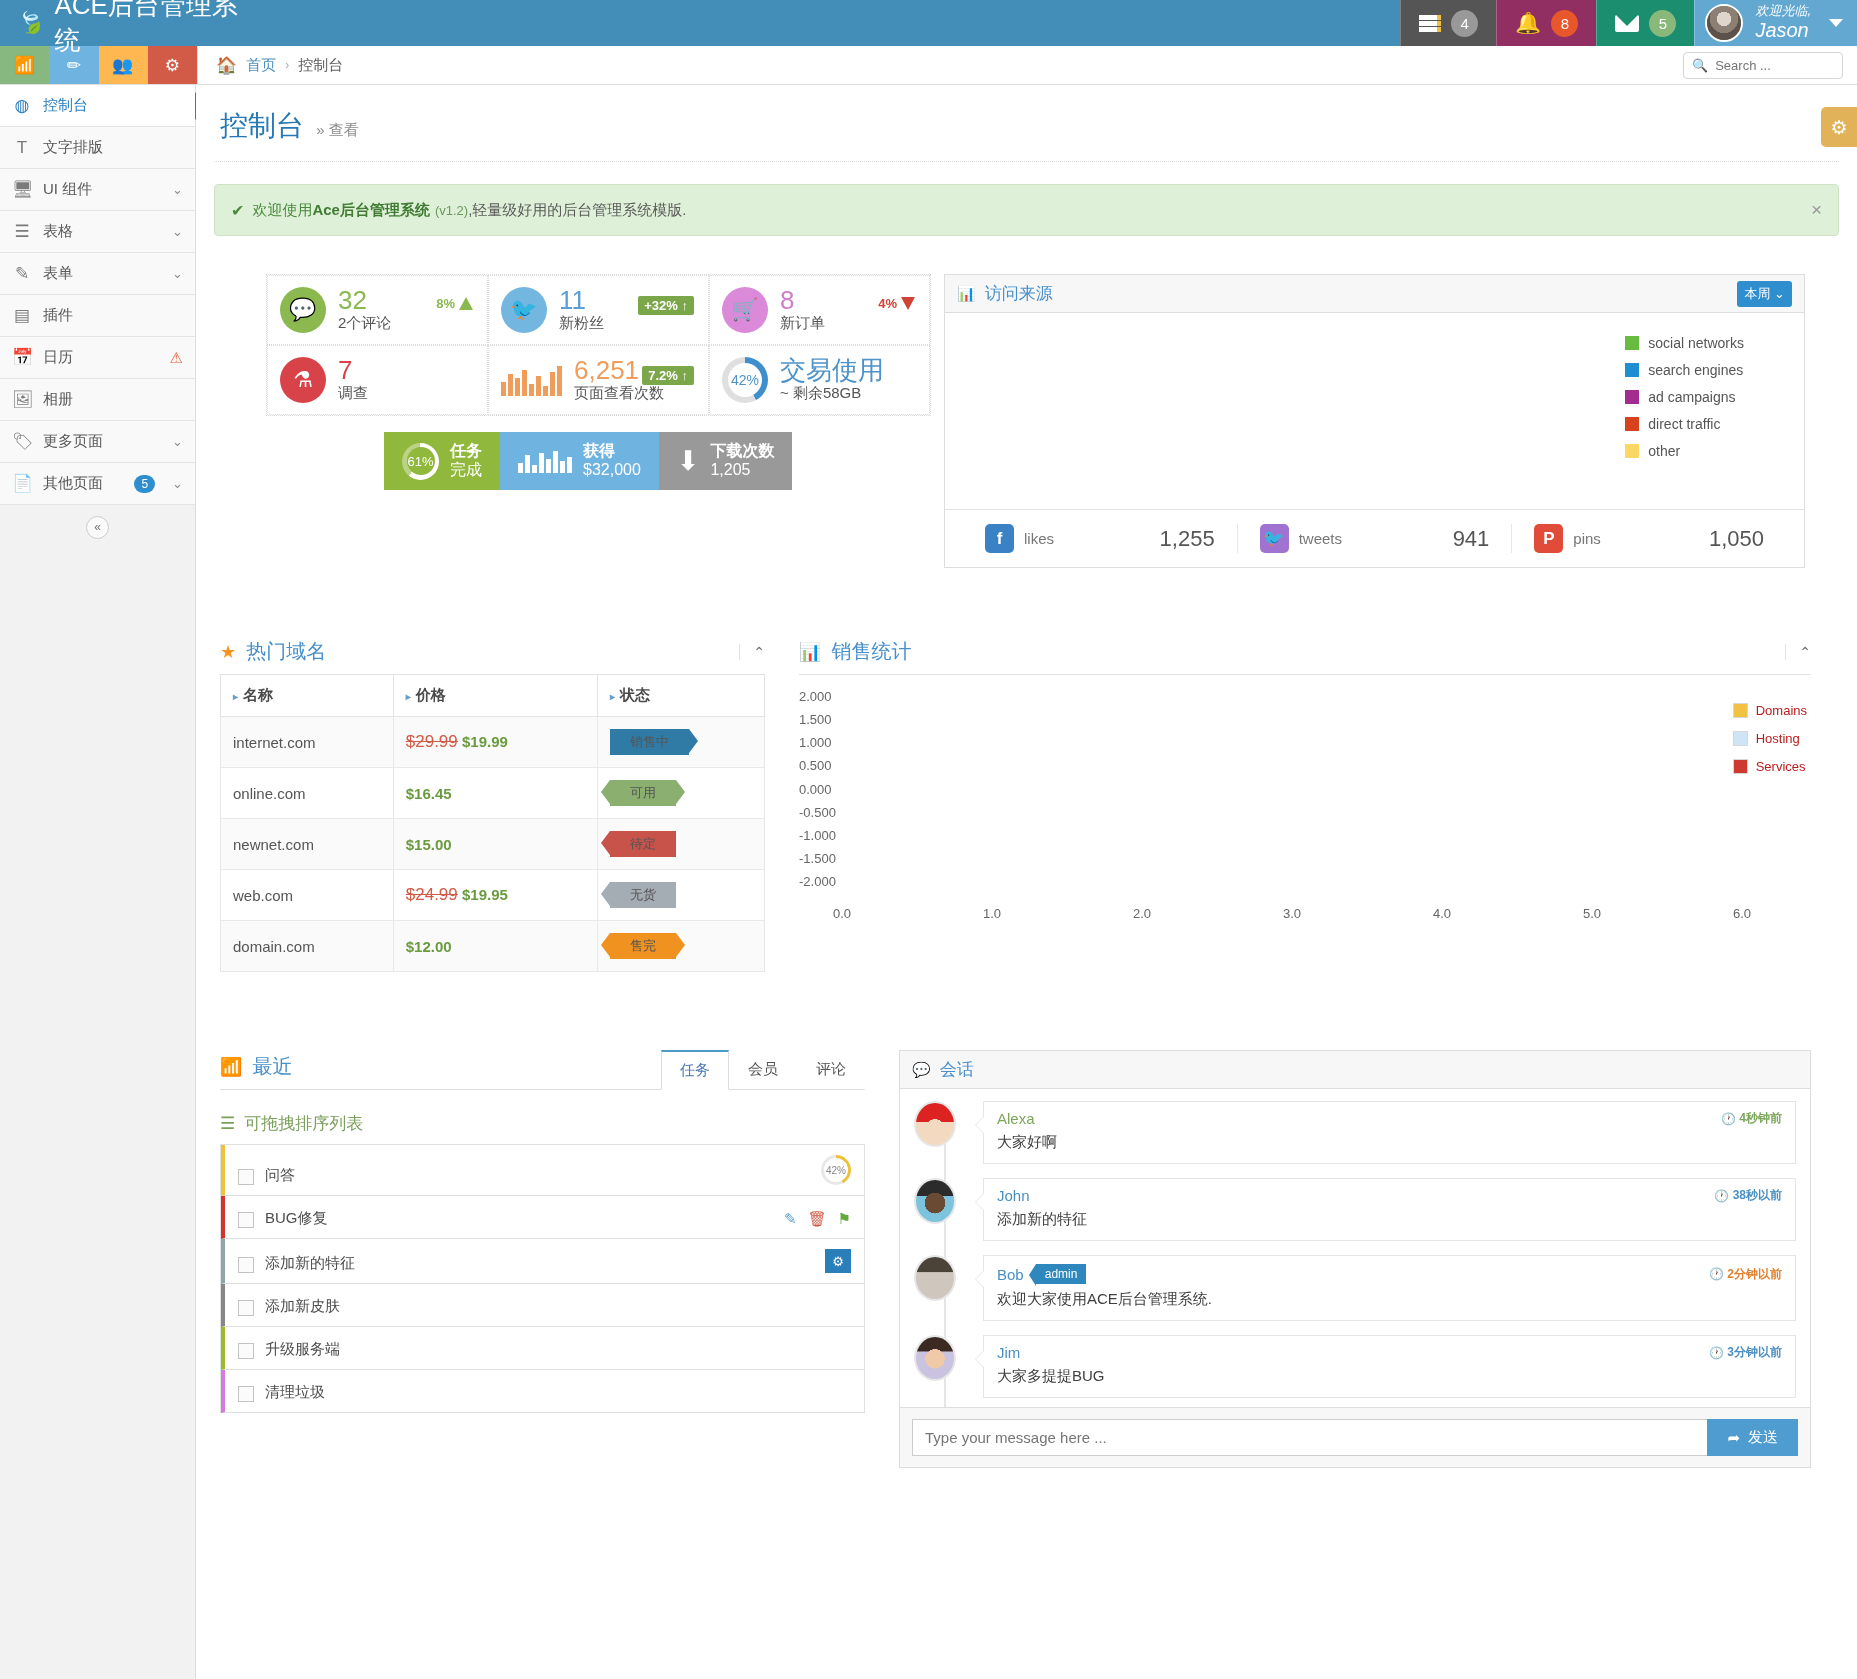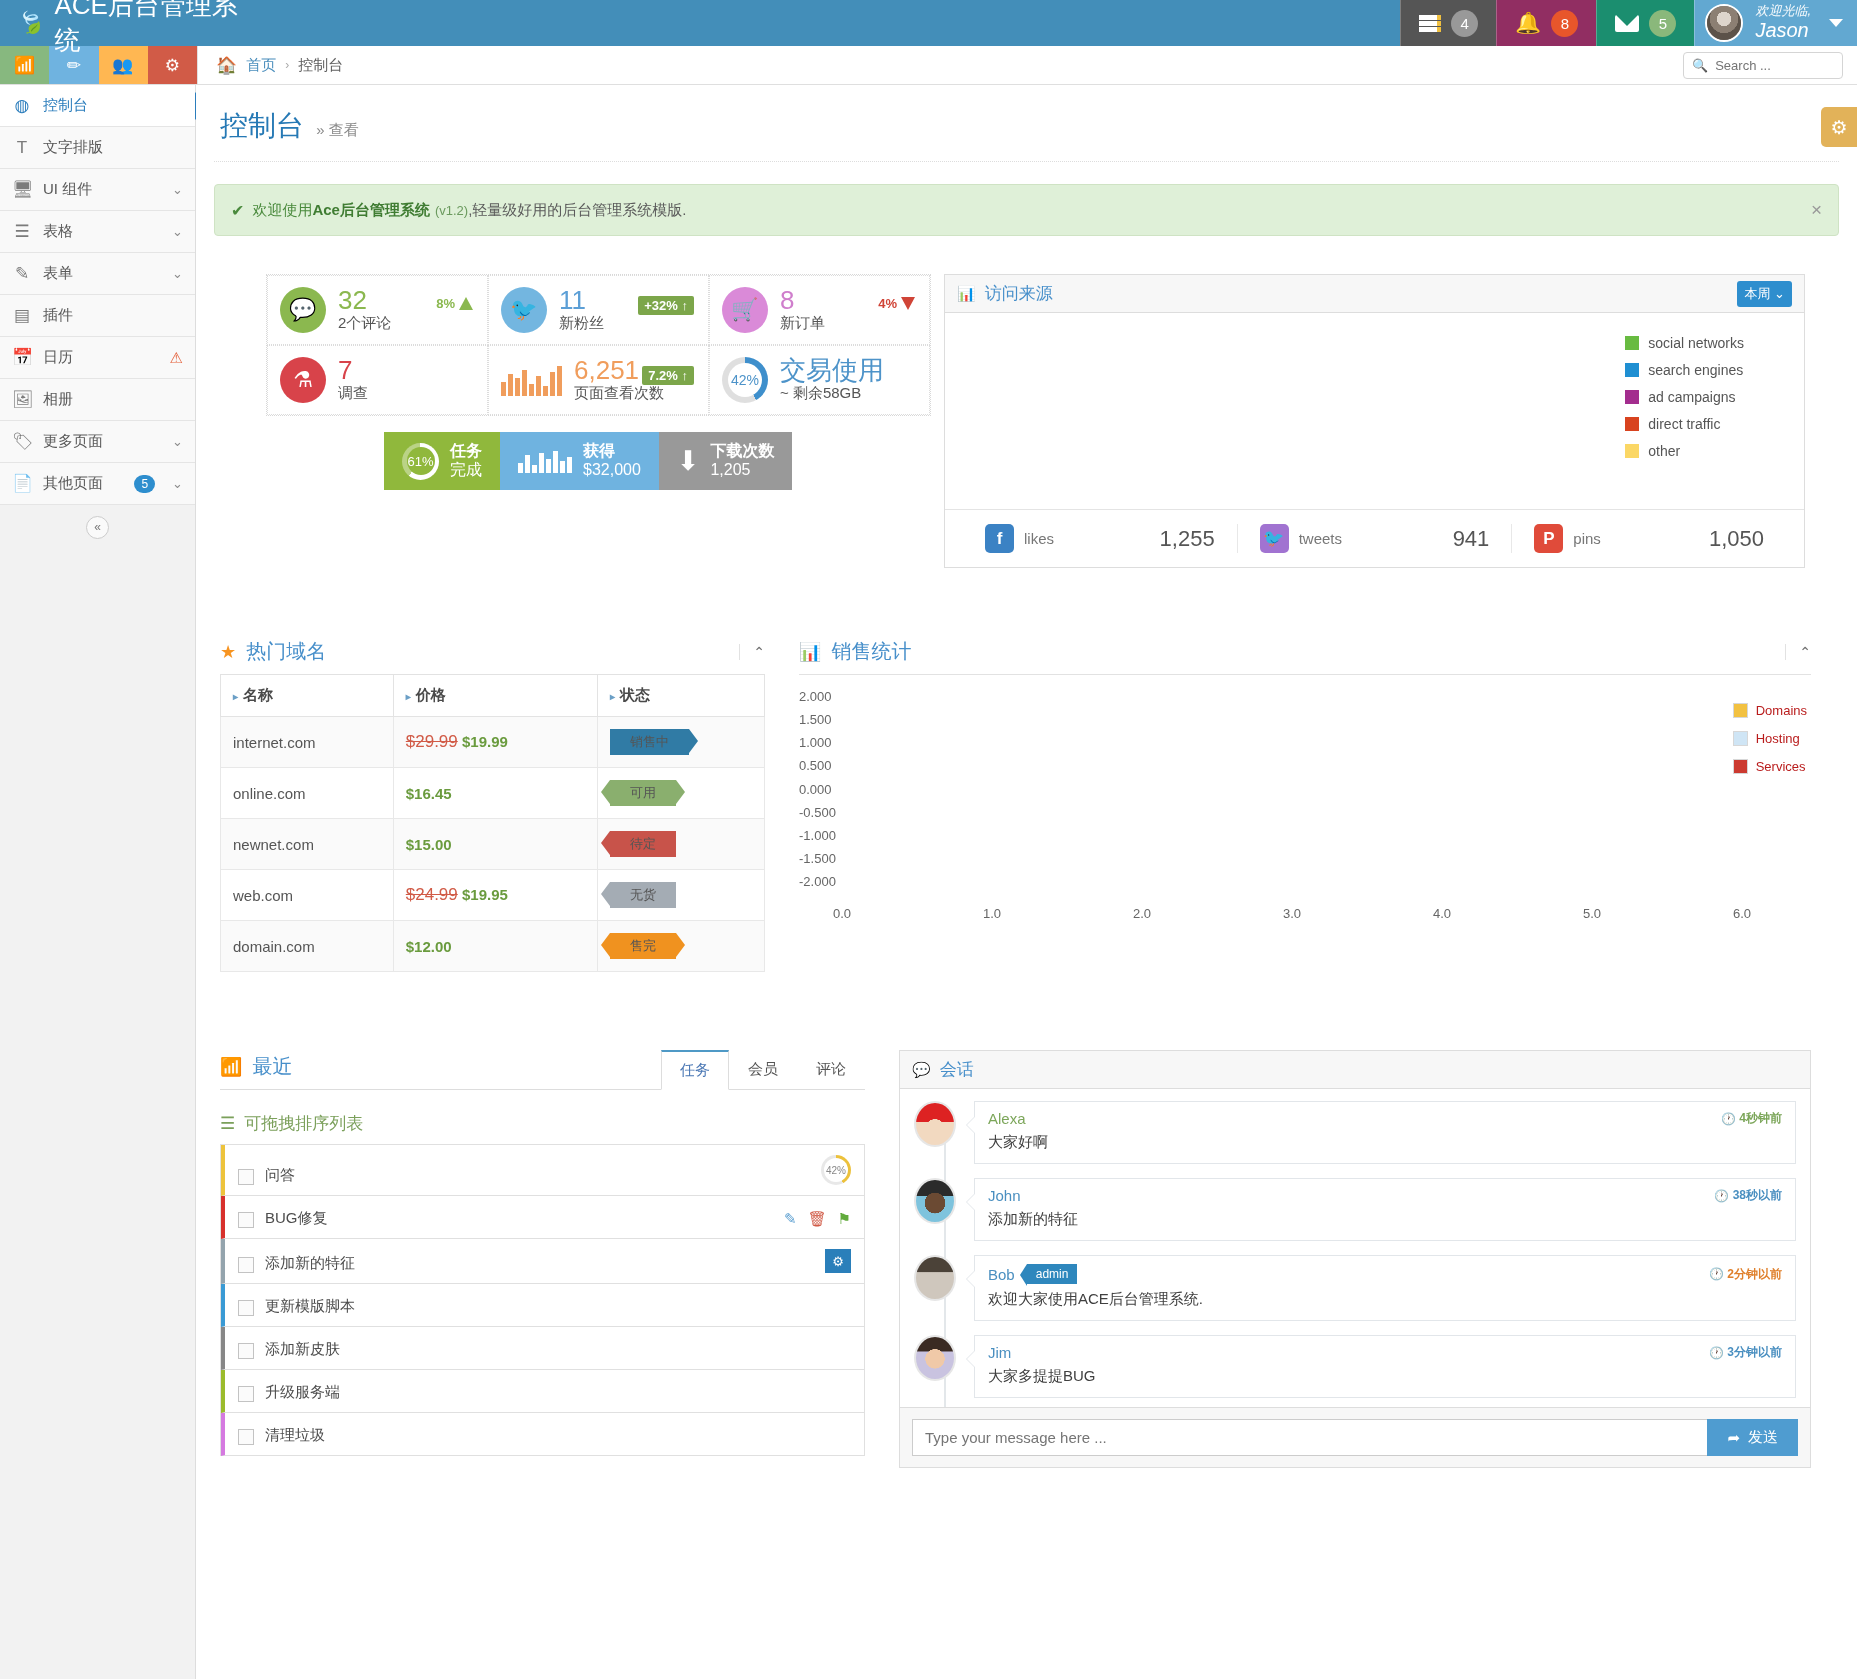--- a/index.html
+++ b/index.html
@@ -177,21 +177,21 @@
   .pct-ring i { width:24px; height:24px; background:#fff; border-radius:50%; display:flex; align-items:center; justify-content:center; font-style:normal; font-size:10px; color:#888; }
   .ic-edit{color:#5a9ed0;font-size:15px;cursor:pointer}
   .ic-trash{color:#d15b47;font-size:15px;cursor:pointer}
   .ic-flag{color:#62ab3d;font-size:15px;cursor:pointer}
   .gear-btn { width:26px; height:24px; background:#2a7fba; color:#fff; display:flex; align-items:center; justify-content:center; font-size:13px; cursor:pointer; }
 
   
   .chat { flex:1; margin-right:28px; border:1px solid #ddd; display:flex; flex-direction:column; height:418px; }
   .chat-body { flex:1; padding:12px 14px 0; position:relative; overflow:hidden; }
   .chat-line { position:absolute; left:44px; top:24px; bottom:0; width:2px; background:#e3e7ea; }
-  .msg { display:flex; gap:4px; margin-bottom:14px; position:relative; }
+  .msg { display:flex; gap:13px; margin-bottom:14px; position:relative; }
   .av { width:42px; height:46px; border-radius:50%; flex-shrink:0; border:2px solid #e6e6e6; background:#ddd; overflow:hidden; position:relative; z-index:2; }
   .av1 { background:radial-gradient(circle at 50% 62%, #f2d9c0 0 30%, transparent 31%), linear-gradient(#d22 0 45%, #f2d9c0 46% 100%); }
   .av2 { background:radial-gradient(circle at 50% 55%, #6b4a33 0 34%, transparent 35%), linear-gradient(#2b2b2b 0 38%, #7ec3dd 39% 100%); }
   .av3 { background:linear-gradient(#4b4238 0 36%, #cfc7bd 37% 100%); }
   .av4 { background:radial-gradient(circle at 50% 52%, #f0c9a8 0 33%, transparent 34%), linear-gradient(#3a2a22 0 34%, #c9c3e0 35% 100%); }
   .bub { flex:1; border:1px solid #e2e6ea; background:#fff; margin-left:14px; padding:8px 13px 11px; position:relative; }
   .bub:before { content:""; position:absolute; left:-9px; top:14px; border-top:9px solid transparent; border-bottom:9px solid transparent; border-right:9px solid #e2e6ea; }
   .bub:after { content:""; position:absolute; left:-8px; top:14px; border-top:9px solid transparent; border-bottom:9px solid transparent; border-right:9px solid #fff; }
   .bub-top { display:flex; align-items:center; gap:8px; }
   .uname { color:#4a8fc0; font-size:15px; }
@@ -627,25 +627,20 @@
                 <span class="ic-flag">⚑</span>
               </span>
             </div>
             <div class="todo-item" style="border-left-color:#94a4ad">
     <span class="cbox"></span>
     <span class="txt">添加新的特征</span>
     <span class="right">
                 <span class="gear-btn">⚙</span>
               </span>
             </div>
-            <div class="todo-item" style="border-left-color:#3a9ad4">
-    <span class="cbox"></span>
-    <span class="txt">更新模版脚本</span>
-    <span class="right"></span>
-            </div>
             <div class="todo-item" style="border-left-color:#878787">
     <span class="cbox"></span>
     <span class="txt">添加新皮肤</span>
     <span class="right"></span>
             </div>
             <div class="todo-item" style="border-left-color:#9bbb2c">
     <span class="cbox"></span>
     <span class="txt">升级服务端</span>
     <span class="right"></span>
             </div>

